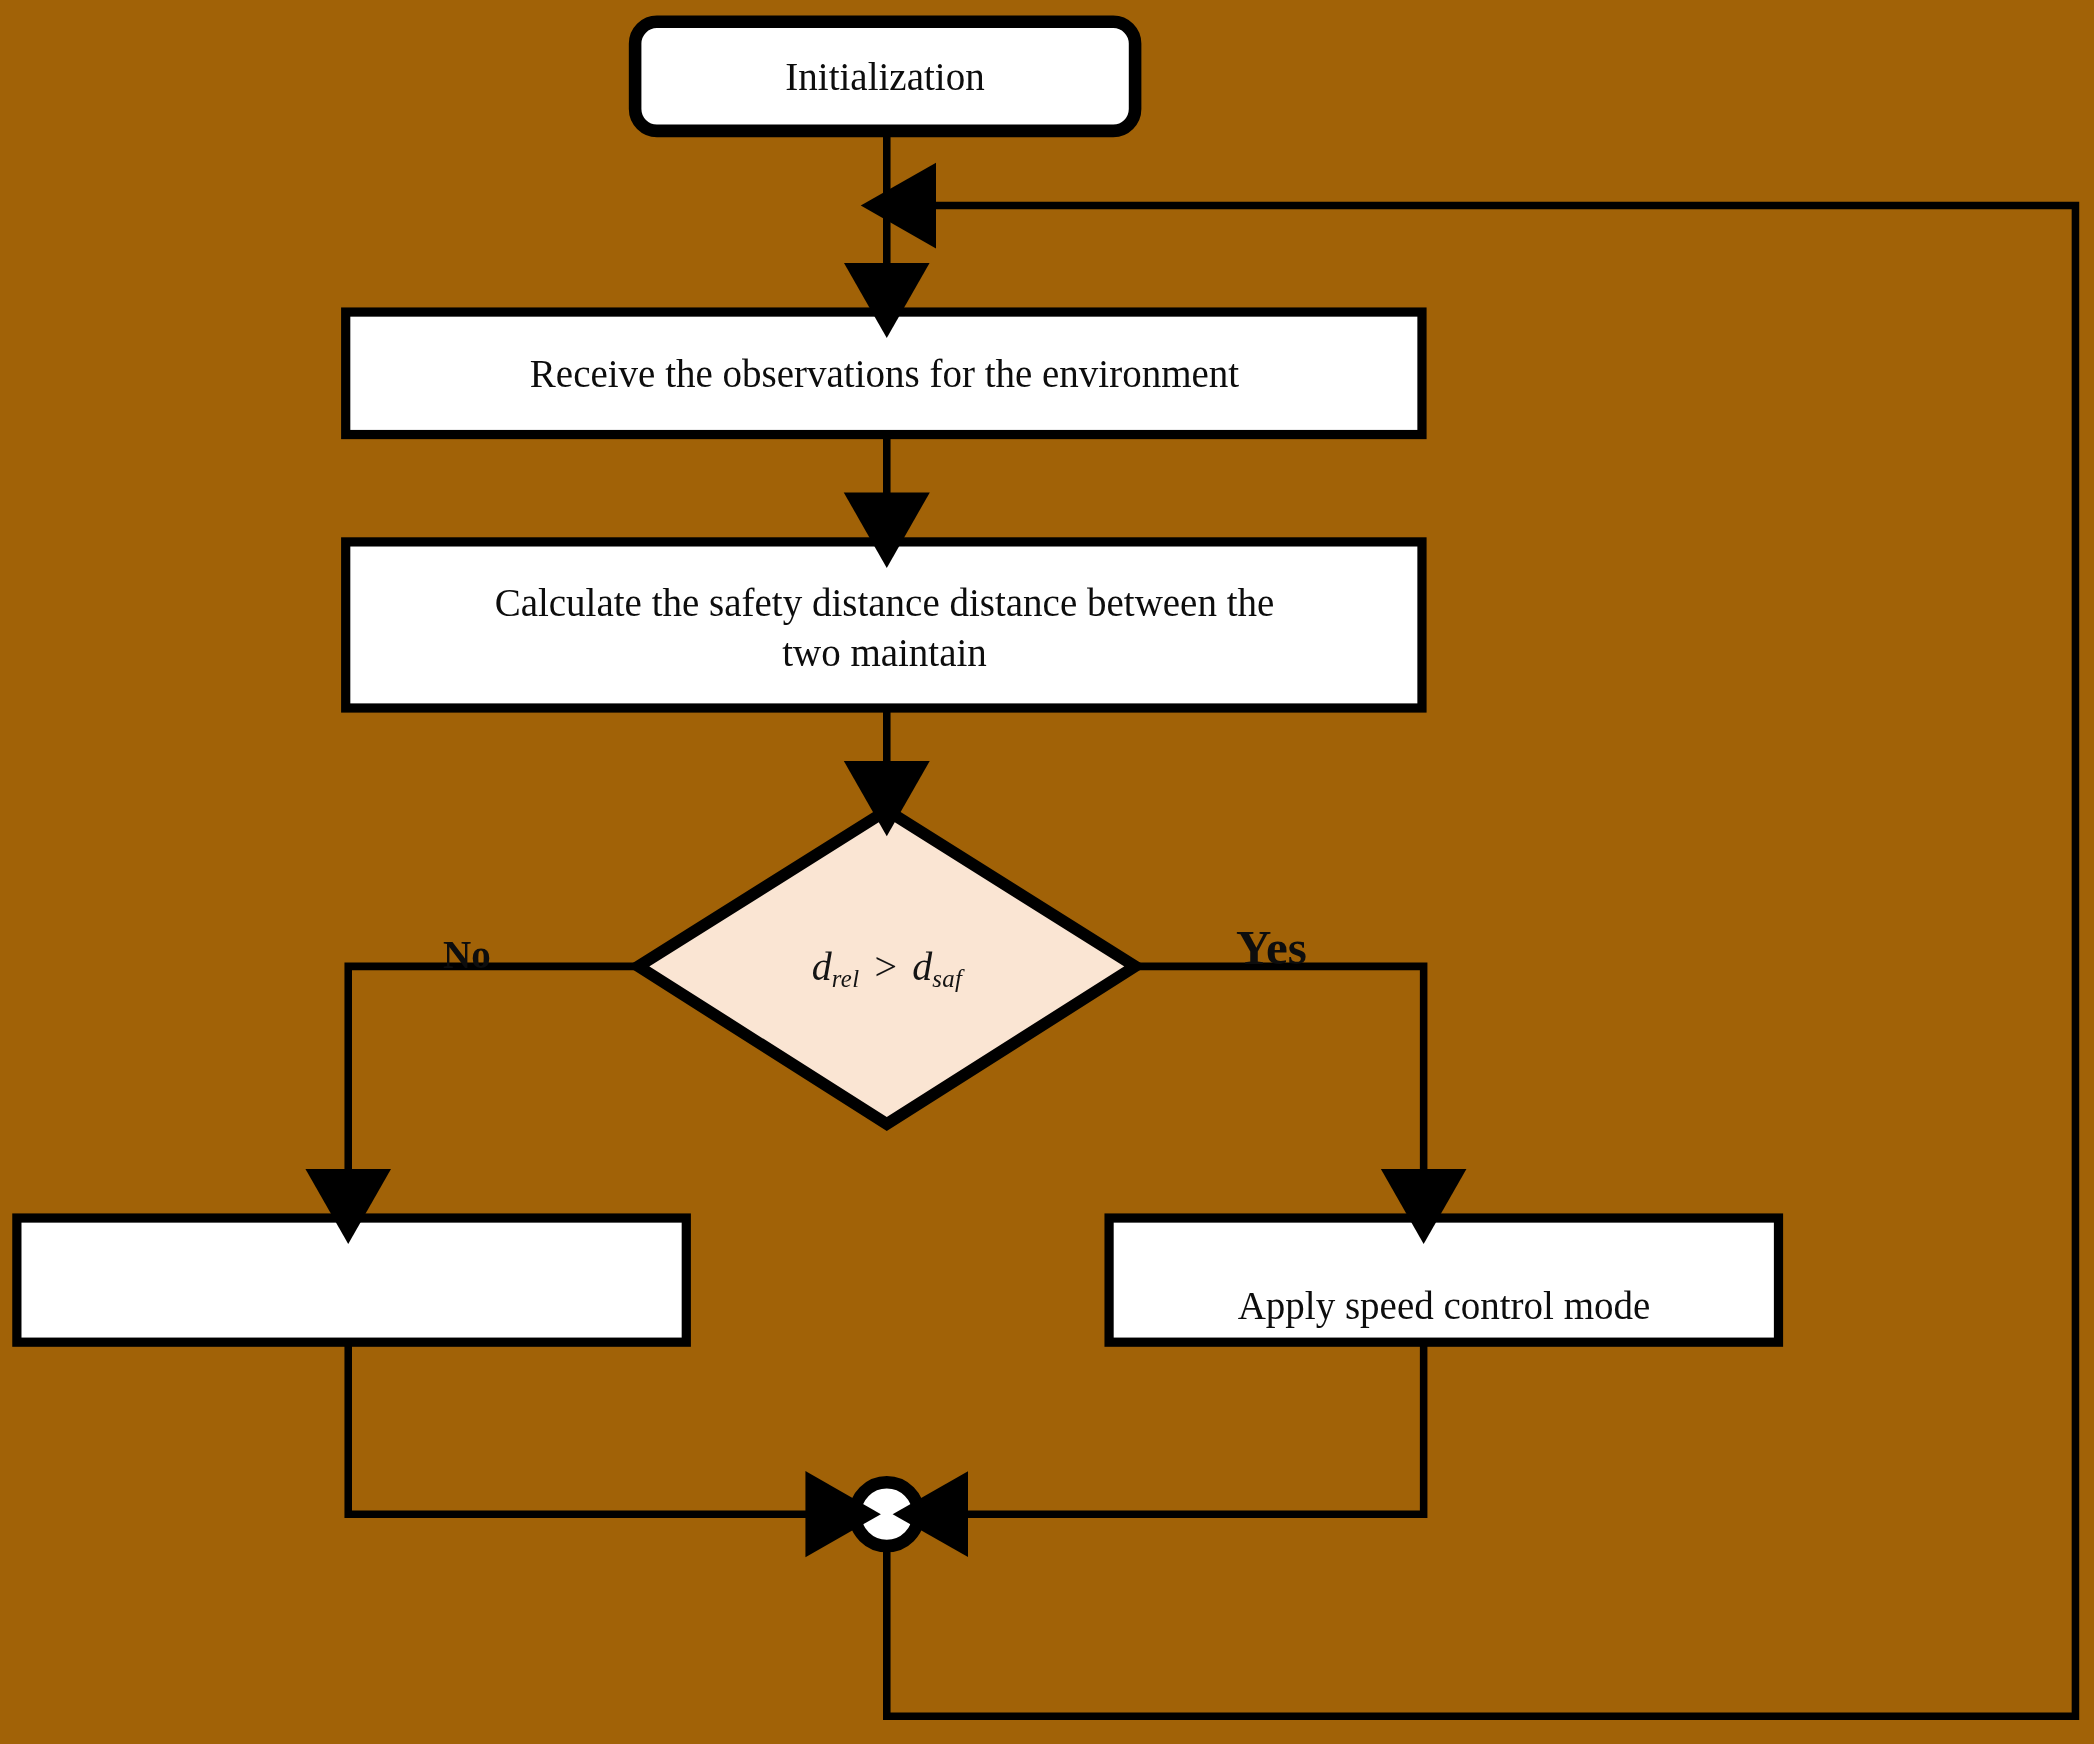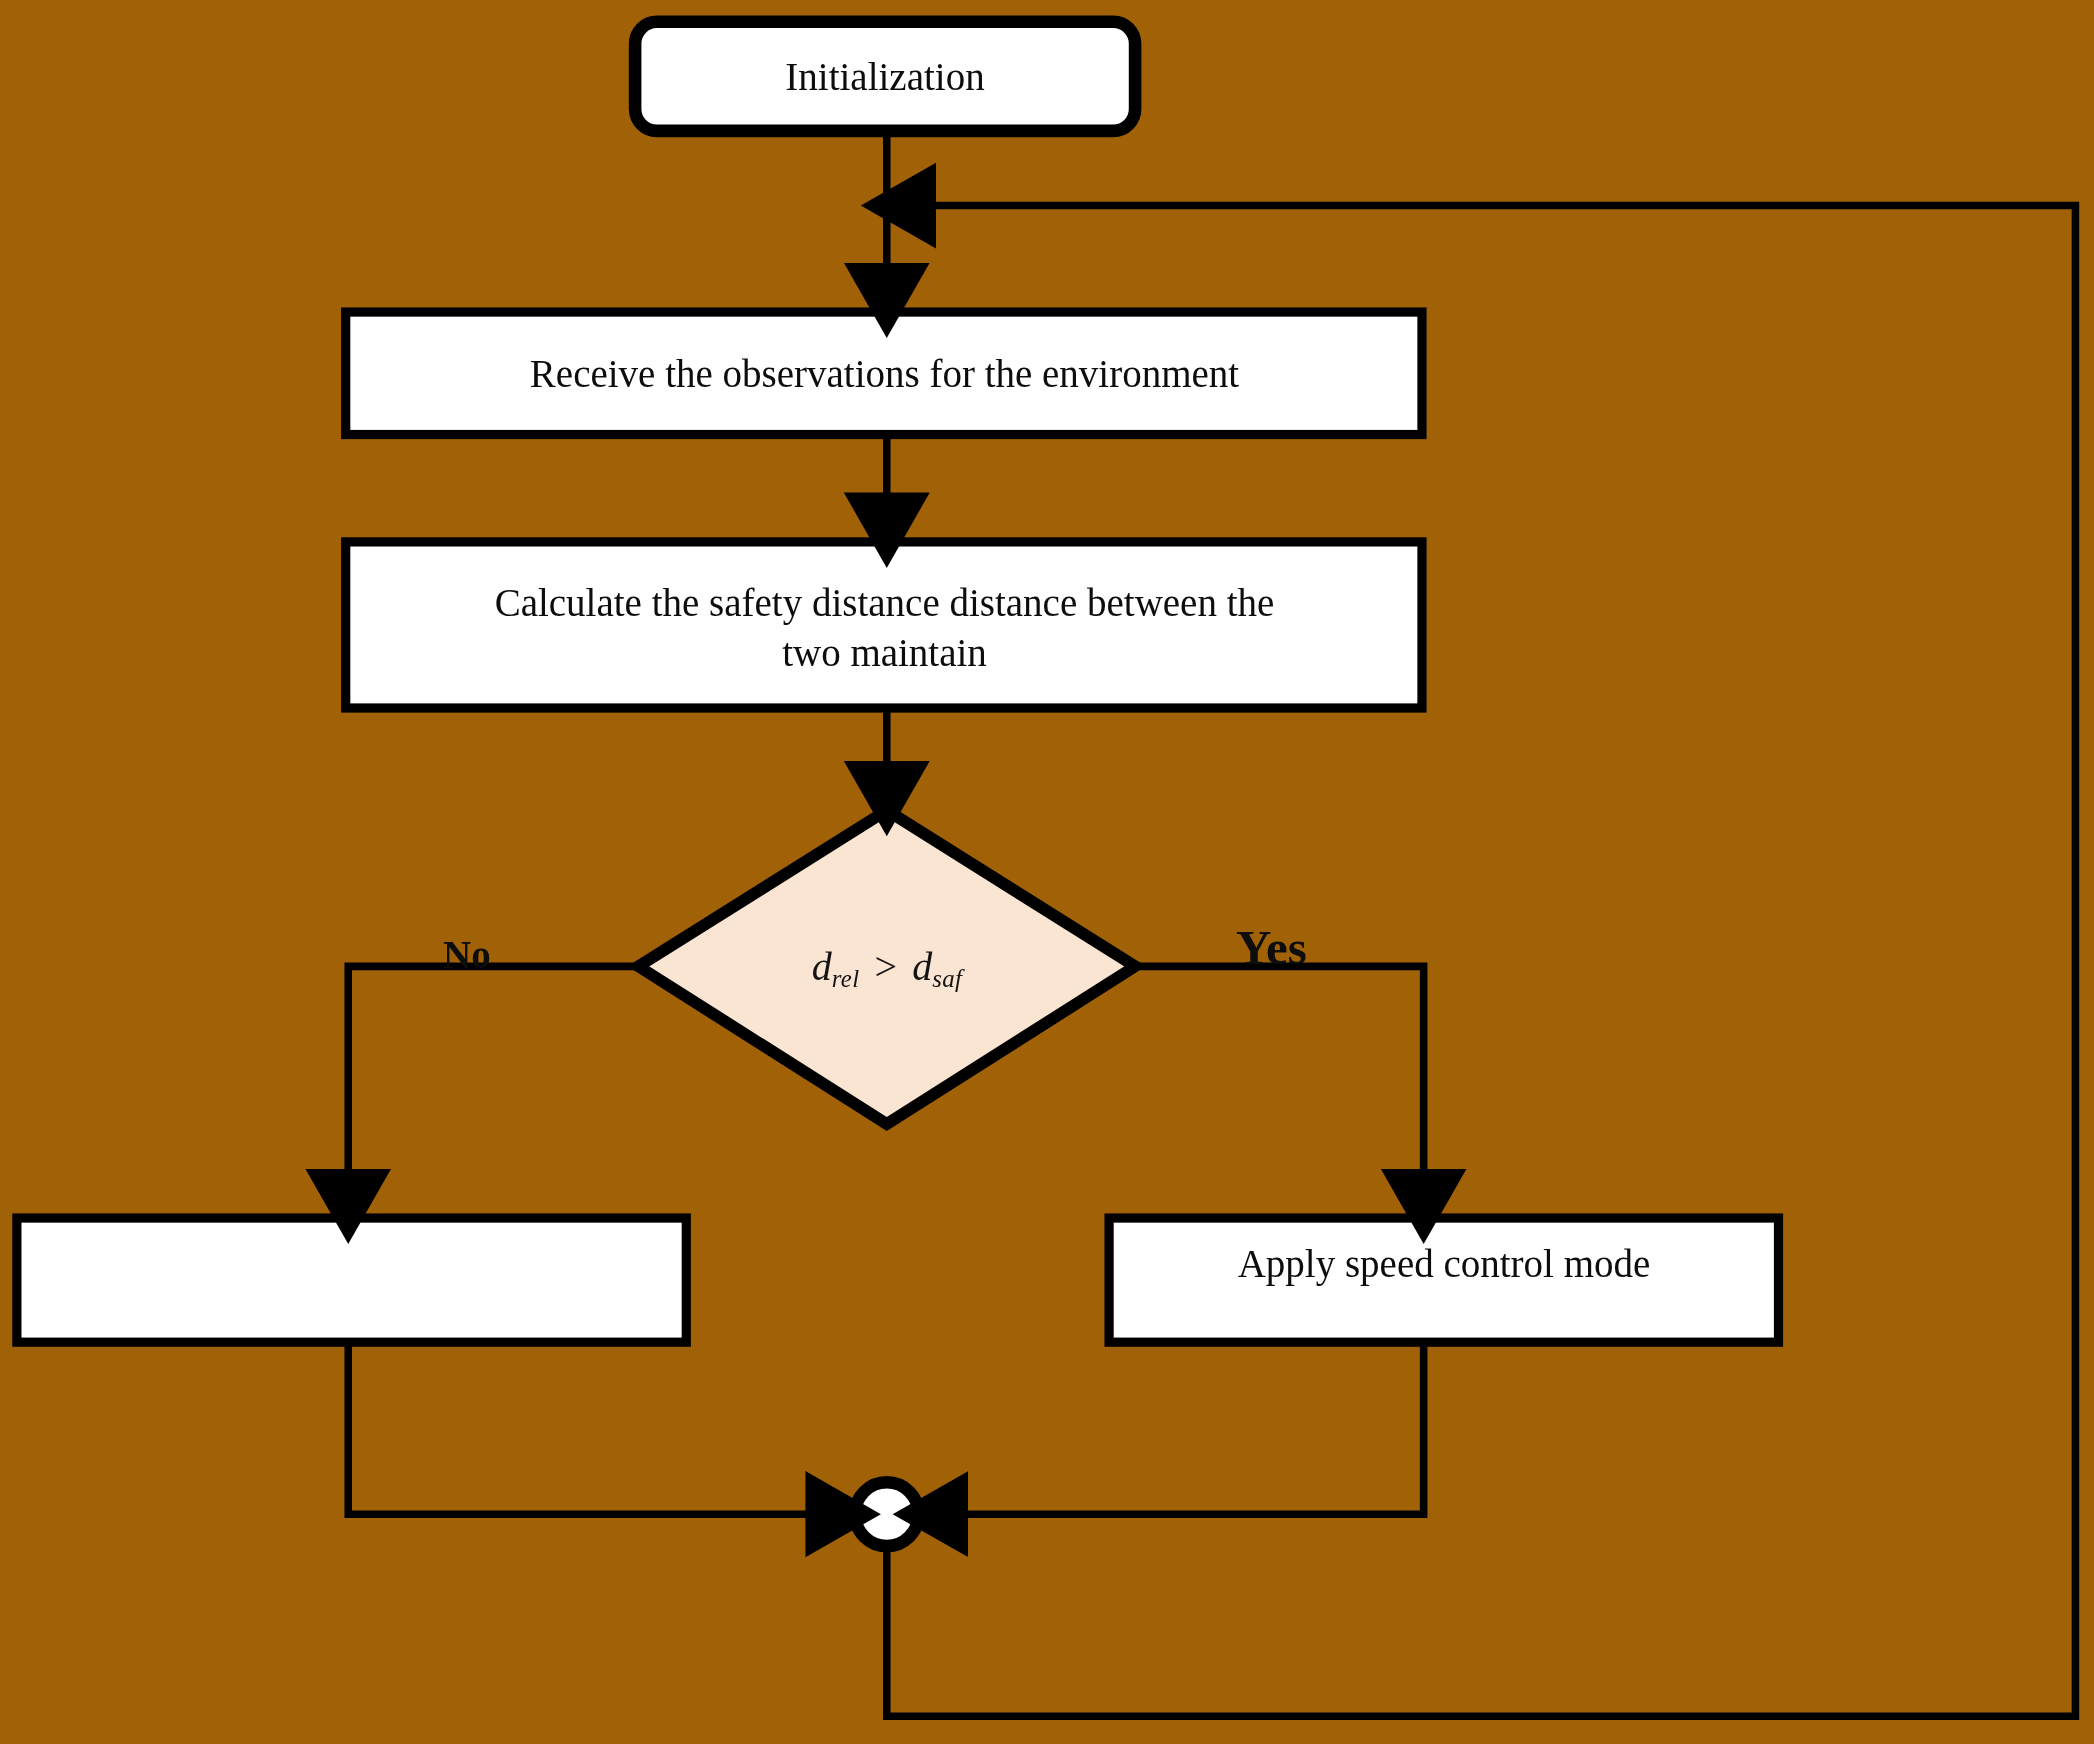--- a/index.html
+++ b/index.html
@@ -132,18 +132,18 @@
 
   <div class="branch-label" style="left:443px; top:896px; font-size:39px;margin-top:36px;">
     <span>No</span>
   </div>
 
   <div class="branch-label" style="left:1236px; top:919px; font-size:49px;">
     <span>Yes</span>
   </div>
 
 
-  <div class="node-label" style="left:1109px; top:1202px; width:670px; height:124px; font-size:39px;">
+  <div class="node-label" style="left:1109px; top:1244px; width:670px; height:124px; font-size:39px;">
     <span>Apply speed control mode</span>
   </div>
 
 </div>
 
 
 </body></html>

